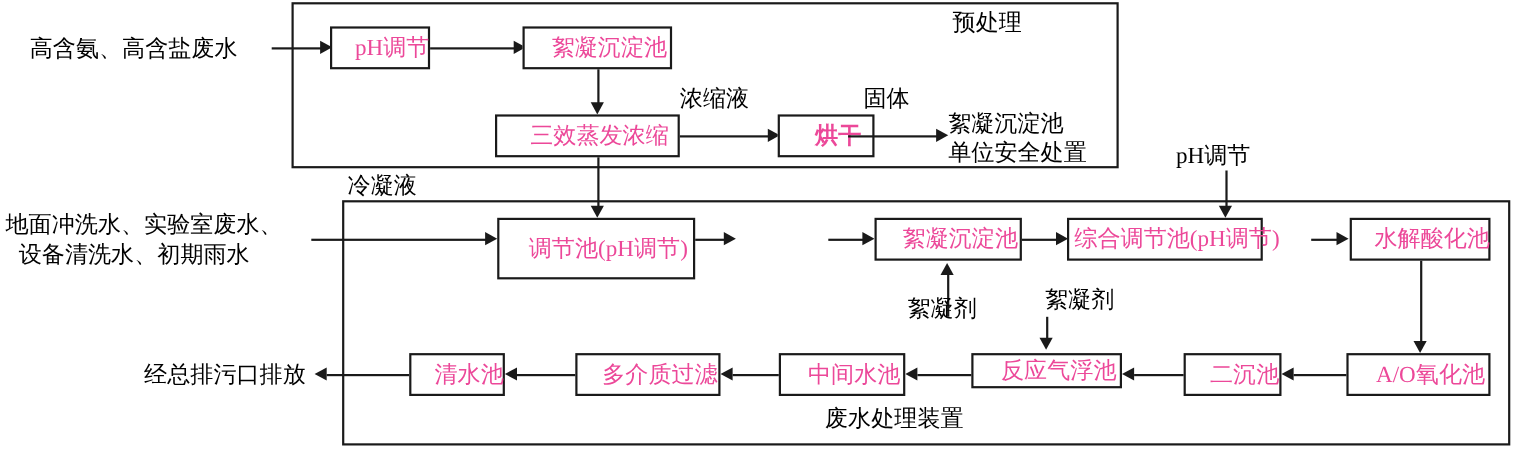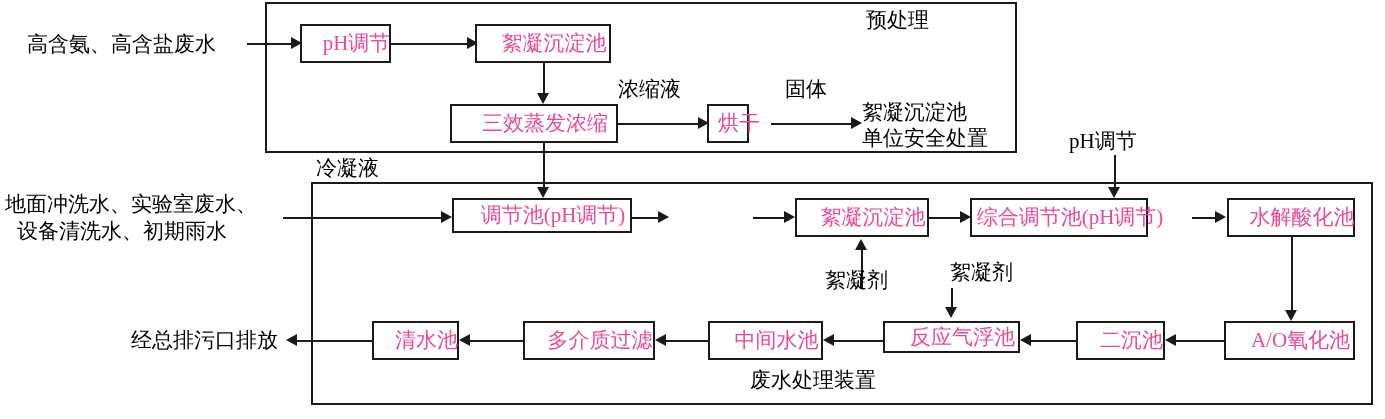--- a/index.html
+++ b/index.html
@@ -59,40 +59,40 @@
 
   <div class="v" style="left:543px;top:63px;height:34px;"></div>
   <div class="arr down" style="left:537px;top:93px;"></div>
 
   <div class="node" style="left:450px;top:104px;width:168px;height:39px;">三效蒸发浓缩</div>
 
   <div class="lbl" style="left:618px;top:77px;">浓缩液</div>
   <div class="h" style="left:618px;top:123px;width:82px;"></div>
   <div class="arr right" style="left:698px;top:117px;"></div>
 
-  <div class="node" style="left:707px;top:104px;width:42px;height:39px;">烘干</div>
+  <div class="node" style="left:707px;top:104px;width:88px;height:39px;font-weight:bold;">烘干</div>
 
   <div class="lbl" style="left:785px;top:77px;">固体</div>
   <div class="h" style="left:771px;top:123px;width:82px;"></div>
   <div class="arr right" style="left:851px;top:117px;"></div>
 
   <div class="lbl c" style="left:862px;top:100px;">絮凝沉淀池</div>
   <div class="lbl c" style="left:862px;top:126px;">单位安全处置</div>
 
   <div class="lbl" style="left:316px;top:156px;">冷凝液</div>
   <div class="v" style="left:543px;top:143px;height:48px;"></div>
   <div class="arr down" style="left:537px;top:187px;"></div>
 
   <div class="lbl" style="left:5px;top:192px;">地面冲洗水、实验室废水、</div>
   <div class="lbl" style="left:17px;top:219px;">设备清洗水、初期雨水</div>
 
   <div class="h" style="left:283px;top:217px;width:160px;"></div>
   <div class="arr right" style="left:441px;top:211px;"></div>
 
-  <div class="node" style="left:452px;top:198px;width:180px;height:35px;">调节池(pH调节)</div>
+  <div class="node" style="left:452px;top:198px;width:180px;height:56px;">调节池(pH调节)</div>
 
   <div class="h" style="left:632px;top:217px;width:30px;"></div>
   <div class="arr right" style="left:658px;top:211px;"></div>
 
 
   <div class="h" style="left:753px;top:217px;width:35px;"></div>
   <div class="arr right" style="left:784px;top:211px;"></div>
 
   <div class="node" style="left:795px;top:198px;width:134px;height:39px;">絮凝沉淀池</div>
 

